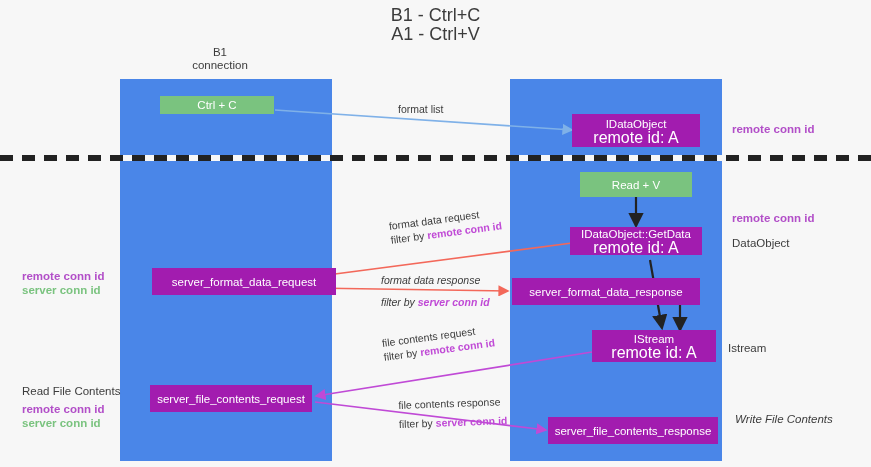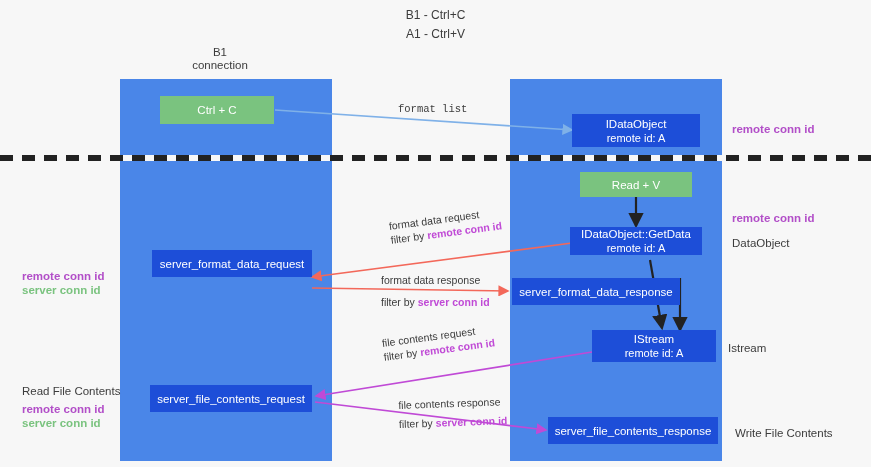--- a/index.html
+++ b/index.html
@@ -9,41 +9,41 @@
     font-family:"Liberation Sans", sans-serif;
     color:#3c3c3c;
     overflow:hidden;
     position:relative;
   }
   #stage{position:absolute;left:0;top:0;width:871px;height:467px;}
 
   
   .title{
     position:absolute;left:0;top:6px;width:871px;
-    text-align:center;font-size:12px;line-height:19px;color:#3c3c3c;
+    text-align:center;font-size:18px;line-height:19px;color:#3c3c3c;
   }
 
   
   .col-head{
     position:absolute;text-align:center;font-size:11.5px;line-height:13px;color:#3c3c3c;
   }
 
   
   .lane{position:absolute;background:#4a86e8;}
 
   
   .box{
     position:absolute;box-sizing:border-box;
     display:flex;flex-direction:column;align-items:center;justify-content:center;
     color:#ffffff;font-size:11.5px;line-height:14px;text-align:center;
     white-space:nowrap;
   }
-  .box.orange{background:#1d4ed8;}
+  .box.orange{background:#a21caf;}
   .box.green{background:#7ac37f;}
-  .box .l2{font-size:11px;}
+  .box .l2{font-size:16px;}
 
   
   .slabel{position:absolute;font-size:11.5px;line-height:14px;white-space:nowrap;}
   .slabel.dark{color:#3c3c3c;}
   .slabel.purple{color:#b24ec8;font-weight:bold;}
   .slabel.green{color:#7ac37f;font-weight:bold;}
 
   
   .elabel{
     position:absolute;font-size:10.5px;line-height:14px;white-space:nowrap;color:#3c3c3c;
@@ -111,43 +111,43 @@
 
     <line x1="592" y1="352" x2="316" y2="396" stroke="#c04ad6" stroke-width="1.6" marker-end="url(#ah-mag)"></line>
 
     <line x1="315" y1="402" x2="546" y2="430" stroke="#c04ad6" stroke-width="1.6" marker-end="url(#ah-mag)"></line>
   </svg>
 
   <svg class="dashed" viewBox="0 0 871 6" preserveAspectRatio="none">
     <line x1="0" y1="3" x2="871" y2="3" stroke="#222222" stroke-width="6" stroke-dasharray="13 9"></line>
   </svg>
 
-  <div class="box green" style="left:160px;top:96px;width:114px;height:28px;">
+  <div class="box green" style="left:160px;top:96px;width:114px;height:18px;">
     <div>Ctrl + C</div>
   </div>
 
   <div class="box orange" style="left:572px;top:114px;width:128px;height:33px;">
     <div>IDataObject</div>
     <div class="l2">remote id: A</div>
   </div>
 
   <div class="box green" style="left:580px;top:172px;width:112px;height:25px;">
     <div>Read + V</div>
   </div>
 
   <div class="box orange" style="left:570px;top:227px;width:132px;height:28px;">
     <div>IDataObject::GetData</div>
     <div class="l2">remote id: A</div>
   </div>
 
-  <div class="box orange" style="left:152px;top:250px;width:160px;height:27px;">
+  <div class="box orange" style="left:152px;top:268px;width:184px;height:27px;">
     <div>server_format_data_request</div>
   </div>
 
-  <div class="box orange" style="left:512px;top:278px;width:168px;height:27px;">
+  <div class="box orange" style="left:512px;top:278px;width:188px;height:27px;">
     <div>server_format_data_response</div>
   </div>
 
   <div class="box orange" style="left:592px;top:330px;width:124px;height:32px;">
     <div>IStream</div>
     <div class="l2">remote id: A</div>
   </div>
 
   <div class="box orange" style="left:548px;top:417px;width:170px;height:27px;">
     <div>server_file_contents_response</div>
@@ -158,39 +158,39 @@
   </div>
 
   <div class="slabel purple" style="left:732px;top:122px;">remote conn id</div>
 
   <div class="slabel purple" style="left:732px;top:211px;">remote conn id</div>
 
   <div class="slabel dark" style="left:732px;top:236px;">DataObject</div>
 
   <div class="slabel dark" style="left:728px;top:341px;">Istream</div>
 
-  <div class="slabel dark" style="left:735px;top:426px;">Write File Contents</div>
+  <div class="slabel dark" style="left:735px;top:412px;font-style:italic;">Write File Contents</div>
 
   <div class="slabel purple" style="left:22px;top:269px;">remote conn id</div>
   <div class="slabel green" style="left:22px;top:283px;">server conn id</div>
 
   <div class="slabel dark" style="left:22px;top:384px;">Read File Contents</div>
   <div class="slabel purple" style="left:22px;top:402px;">remote conn id</div>
   <div class="slabel green" style="left:22px;top:416px;">server conn id</div>
 
-  <div class="elabel" style="left:398px;top:102px;font-family:Liberation Mono, monospace;">format list</div>
+  <div class="elabel" style="left:398px;top:102px;">format list</div>
 
   <div class="elabel" style="left:388px;top:219px;transform:rotate(-7.5deg);transform-origin:left top;">
     <div>format data request</div>
     <div>
       <span>filter by </span><b class="pp">remote conn id</b>
     </div>
   </div>
 
-  <div class="elabel" style="left:381px;top:273px;">
+  <div class="elabel" style="left:381px;top:273px;font-style:italic;">
     <div>format data response</div>
     <div style="margin-top:8px;">
       <span>filter by </span><b class="pp">server conn id</b>
     </div>
   </div>
 
   <div class="elabel" style="left:381px;top:336px;transform:rotate(-7.5deg);transform-origin:left top;">
     <div>file contents request</div>
     <div>
       <span>filter by </span><b class="pp">remote conn id</b>

